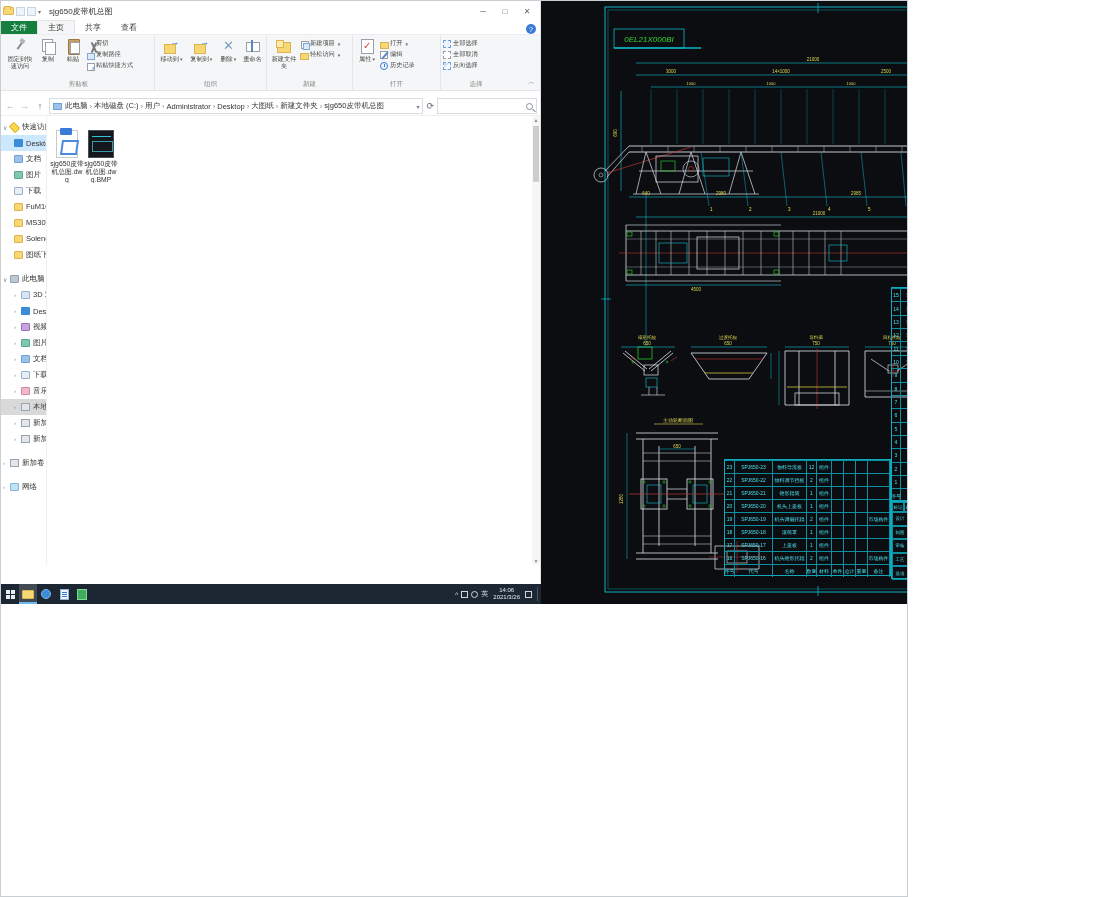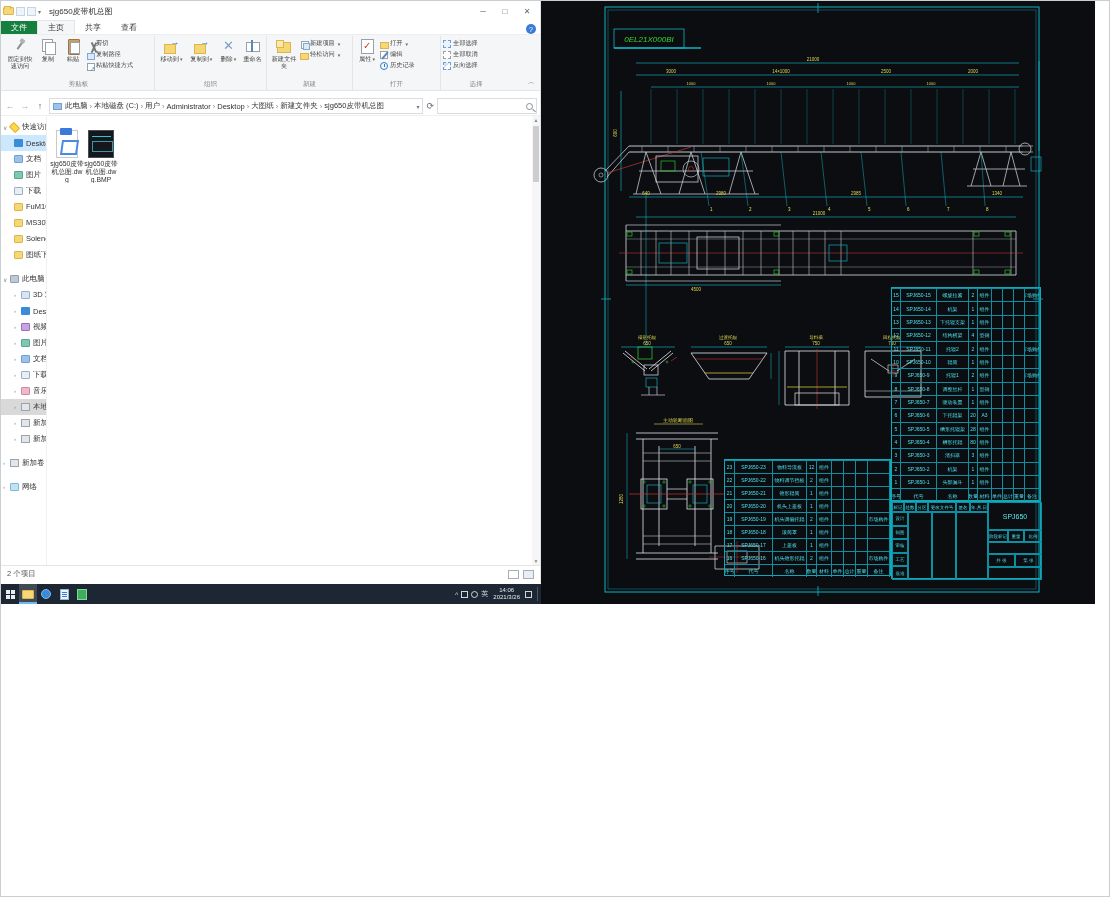--- a/index.html
+++ b/index.html
@@ -1,17 +1,17 @@
 <!DOCTYPE html>
 <html><head>
 <meta charset="utf-8">
 <style>
 *{margin:0;padding:0;box-sizing:border-box;font-family:"Liberation Sans",sans-serif}
 html,body{background:#fff}
-.canvas{position:relative;width:1110px;height:897px;background:#fff;border:1px solid #c9ced3;overflow:hidden}
+.canvas{position:relative;width:908px;height:897px;background:#fff;border:1px solid #c9ced3;overflow:hidden}
 
 
 .explorer{position:absolute;left:0;top:0;width:540px;height:582px;background:#fff;border-right:1px solid #e0e3e6;font-size:8px;color:#444}
 .tb{height:20px;display:flex;align-items:center;padding:0 2px;background:#fff}
 .qat{display:flex;align-items:center;gap:2px;margin-right:4px}
 .mini-folder{width:11px;height:8px;background:#f7d674;border:1px solid #dcb552;border-radius:1px;position:relative}
 .mini-folder::before{content:"";position:absolute;left:0;top:-2px;width:5px;height:2px;background:#f7d674;border:1px solid #dcb552;border-bottom:none}
 .qbtn{width:9px;height:9px;border:1px solid #c9d4e0;background:#eef4fb}
 .caret-d{font-size:6px;color:#777}
 .tb-title{font-size:8px;color:#333;margin-left:4px;flex:1;white-space:nowrap;overflow:hidden}
@@ -438,27 +438,20 @@
           <div class="flabel">sjg650皮带机总图.dwg.BMP</div>
         </div>
       </div>
       <div class="vscroll">
         <span class="ar" style="top:1px">▲</span>
         <div class="vthumb"></div>
         <span class="ar" style="bottom:1px">▼</span>
       </div>
     </div>
 
-    <div class="statusbar">
-      <span>2 个项目</span>
-      <div class="viewtoggles">
-        <span class="vt"></span>
-        <span class="vt b"></span>
-      </div>
-    </div>
   </div>
 
   <div class="task">
     <div class="tbtn">
         <span class="winlogo">
           <span></span>
           <span></span>
           <span></span>
           <span></span>
         </span>

